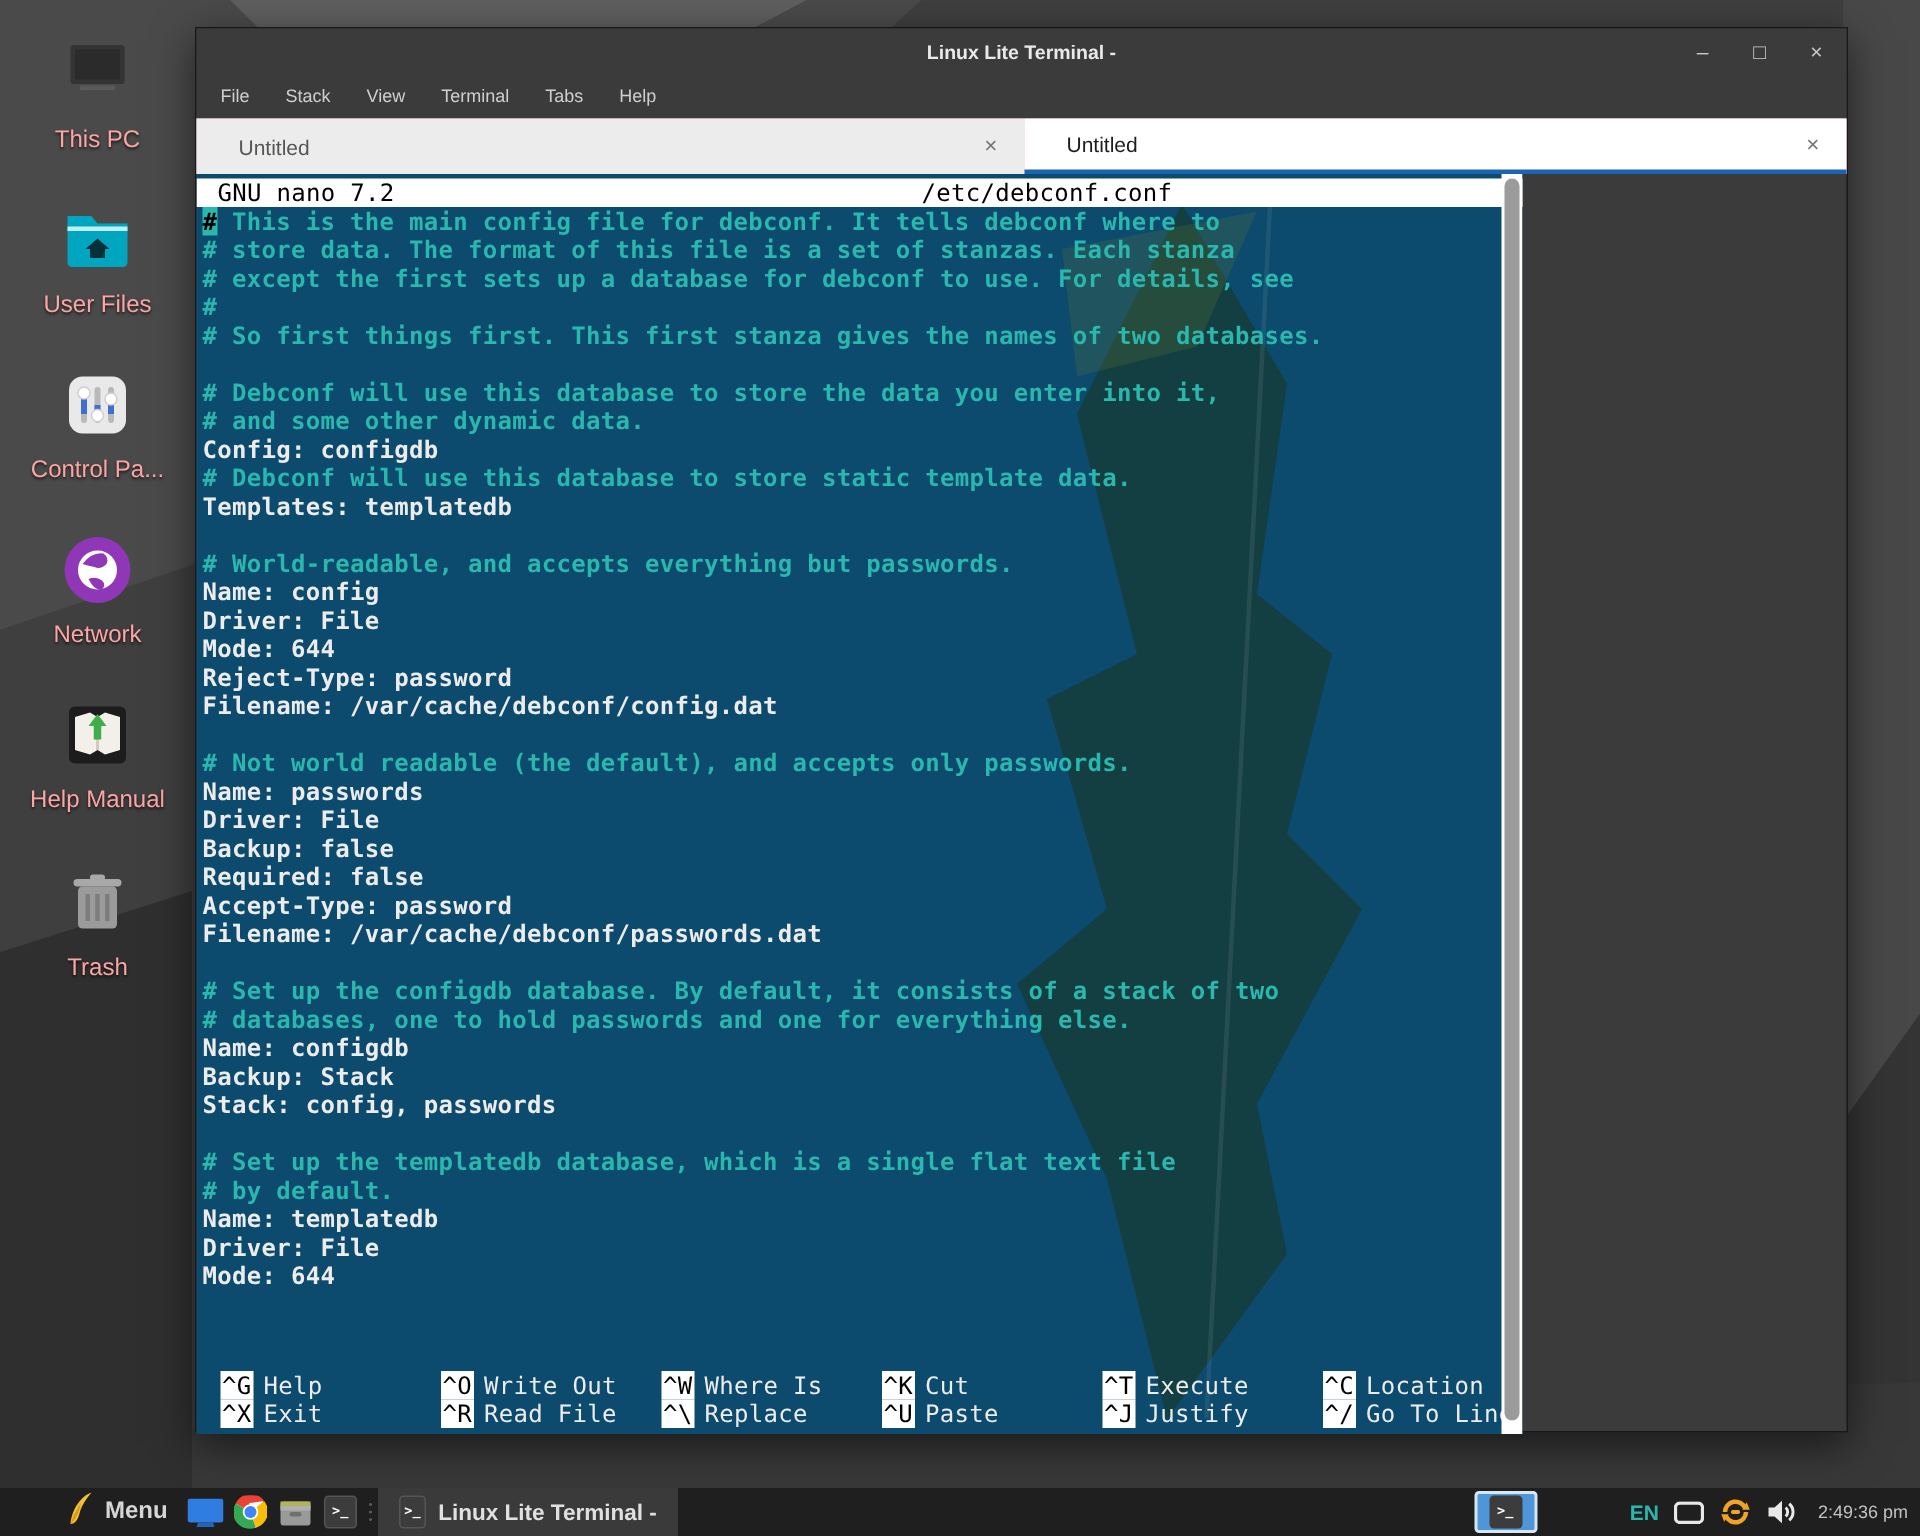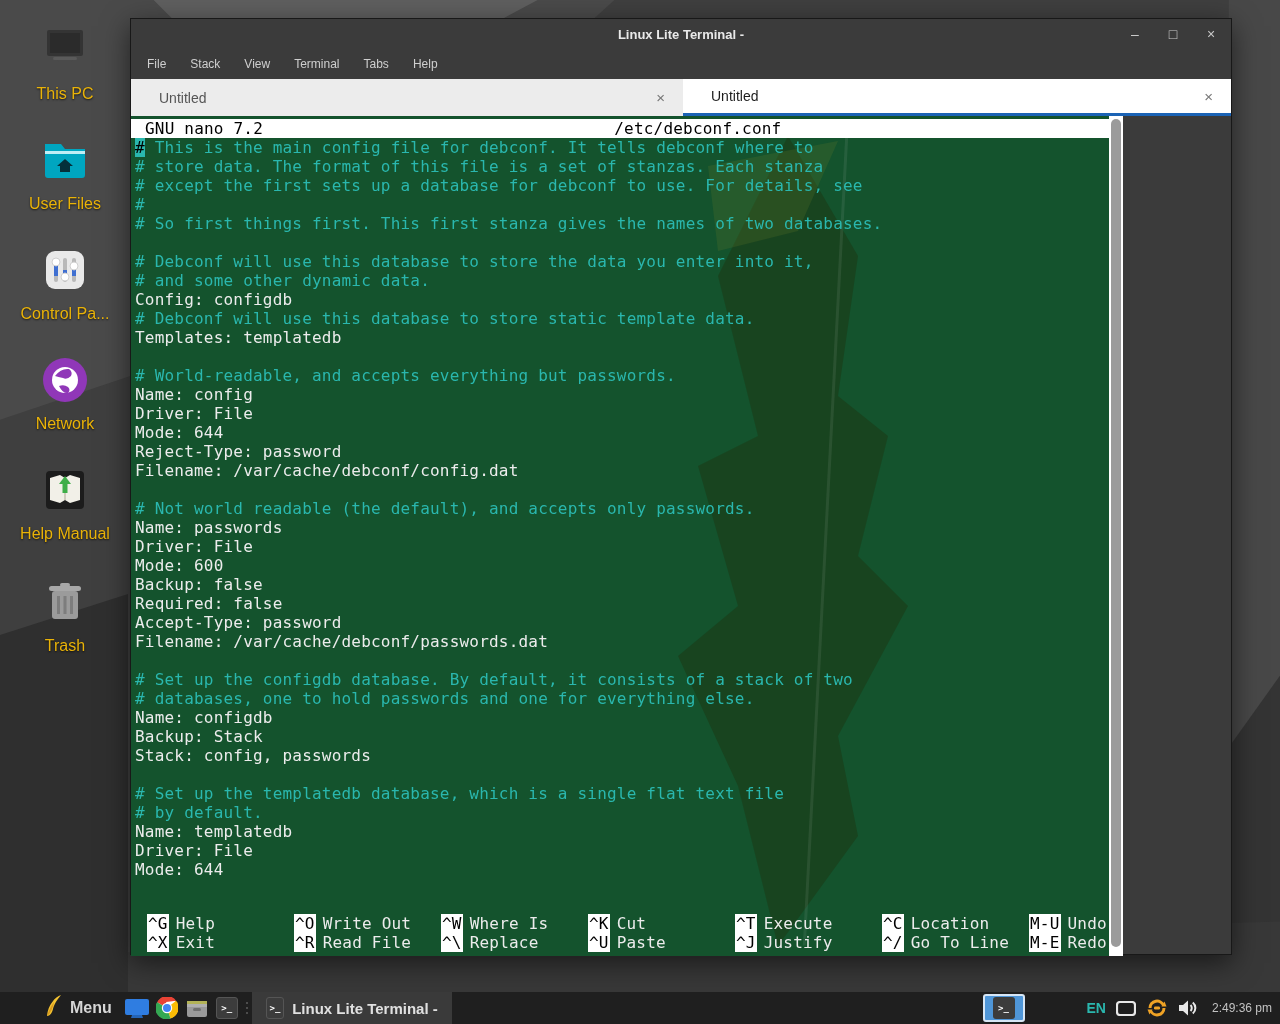--- a/index.html
+++ b/index.html
@@ -11,49 +11,49 @@
   .wp-2 { clip-path:polygon(12% 0,42% 0,36% 4%,16% 5%); background:#6e6e6e; opacity:.6; }
   .wp-3 { clip-path:polygon(0 62%,10% 58%,10% 100%,0 100%); background:#2f2f2f; }
   .wp-4 { clip-path:polygon(96% 0,100% 0,100% 66%,96% 73%); background:#484848; }
   .wp-5 { clip-path:polygon(96% 73%,100% 66%,100% 100%,96% 100%); background:#343434; }
   .wp-6 { clip-path:polygon(10% 93%,100% 90%,100% 100%,10% 100%); background:#383838; }
 
   
   .dicons { position:absolute; left:0; top:0; width:130px; }
   .dicon { position:absolute; left:0; width:130px; display:flex; flex-direction:column; align-items:center; gap:9px; cursor:default; }
   .dicon .ic { width:52px; height:52px; display:flex; align-items:center; justify-content:center; }
-  .dicon .lbl { color:#eab308; font-size:16px; text-shadow:0 1px 2px rgba(0,0,0,.7); white-space:nowrap; }
+  .dicon .lbl { color:#fca5a5; font-size:16px; text-shadow:0 1px 2px rgba(0,0,0,.7); white-space:nowrap; }
 
   
   .win { position:absolute; left:130px; top:18px; width:1102px; height:937px;
          border:1px solid #181818; box-shadow:0 8px 26px rgba(0,0,0,.55); background:#3b3b3b; }
   .titlebar { position:relative; height:30px; background:#3b3b3b; display:flex; align-items:center; justify-content:center; }
   .titlebar .wtitle { color:#e9e9e9; font-size:13px; font-weight:bold; }
   .wctrls { position:absolute; right:12px; top:0; height:30px; display:flex; align-items:center; gap:22px; }
   .wctrl { color:#c9c9c9; font-size:14px; width:16px; text-align:center; cursor:pointer; line-height:1; }
   .menubar { height:30px; background:#3b3b3b; display:flex; align-items:center; padding-left:4px; }
   .menu-item { color:#cfcfcf; font-size:12px; padding:0 12px; cursor:pointer; }
   .tabbar { height:37px; display:flex; background:#f9a8d4; }
   .tab { position:relative; display:flex; align-items:center; cursor:pointer; }
   .tab .tlabel { font-size:14px; padding-left:28px; }
   .tab .tclose { position:absolute; right:18px; font-size:15px; color:#777; cursor:pointer; }
   .tab-inactive { flex:0 0 552px; background:#ececec; }
   .tab-inactive .tlabel { color:#555; }
   .tab-active  { flex:1; background:#ffffff; border-bottom:3px solid #1b63b5; }
   .tab-active .tlabel { color:#1d1d1d; }
 
   
-  .term { position:relative; width:992px; height:840px; background:#14532d; overflow:hidden;
+  .term { position:relative; width:884px; height:840px; background:#0c4a6e; overflow:hidden;
           font-family:"DejaVu Sans Mono", monospace; font-size:16px; letter-spacing:.2px; }
   .watermark { position:absolute; left:427px; top:20px; width:400px; height:810px; pointer-events:none; }
   .termtext { position:absolute; left:0; top:0; width:1086px; }
   .nano-head { height:19px; margin-top:3px; background:#ffffff; color:#000; display:flex; line-height:19px; position:relative; }
   .nano-ver { padding-left:14px; }
   .nano-file { position:absolute; left:44.5%; }
-  .lines { padding-left:4px; }
+  .lines { padding-left:4px;font-weight:bold; }
   .tline { height:19px; line-height:19px; white-space:pre; color:#ececec; }
   .tline.comment { color:#2ab7ae; }
   .cursor { background:#2ab7ae; color:#000; }
   .sc-bar { position:absolute; left:4px; bottom:4px; width:1080px; display:grid; grid-template-columns:repeat(7,147px);margin-left:12px; }
   .sc-item { height:19px; line-height:19px; white-space:pre; }
   .sc-key { background:#ffffff; color:#000; padding:0 1px; }
   .sc-label { color:#ececec; padding-left:7px; }
   .scrollbar { position:absolute; right:0; top:0; width:14px; height:840px; background:#ffffff; }
   .sthumb { position:absolute; left:2px; top:3px; width:10px; height:828px; background:#9b9b9b; border-radius:6px; }
 
@@ -224,21 +224,20 @@
             <div class="tline comment"># World-readable, and accepts everything but passwords.</div>
             <div class="tline">Name: config</div>
             <div class="tline">Driver: File</div>
             <div class="tline">Mode: 644</div>
             <div class="tline">Reject-Type: password</div>
             <div class="tline">Filename: /var/cache/debconf/config.dat</div>
             <div class="tline">&nbsp;</div>
             <div class="tline comment"># Not world readable (the default), and accepts only passwords.</div>
             <div class="tline">Name: passwords</div>
             <div class="tline">Driver: File</div>
-            <div class="tline">Mode: 600</div>
             <div class="tline">Backup: false</div>
             <div class="tline">Required: false</div>
             <div class="tline">Accept-Type: password</div>
             <div class="tline">Filename: /var/cache/debconf/passwords.dat</div>
             <div class="tline">&nbsp;</div>
             <div class="tline comment"># Set up the configdb database. By default, it consists of a stack of two</div>
             <div class="tline comment"># databases, one to hold passwords and one for everything else.</div>
             <div class="tline">Name: configdb</div>
             <div class="tline">Backup: Stack</div>
             <div class="tline">Stack: config, passwords</div>

